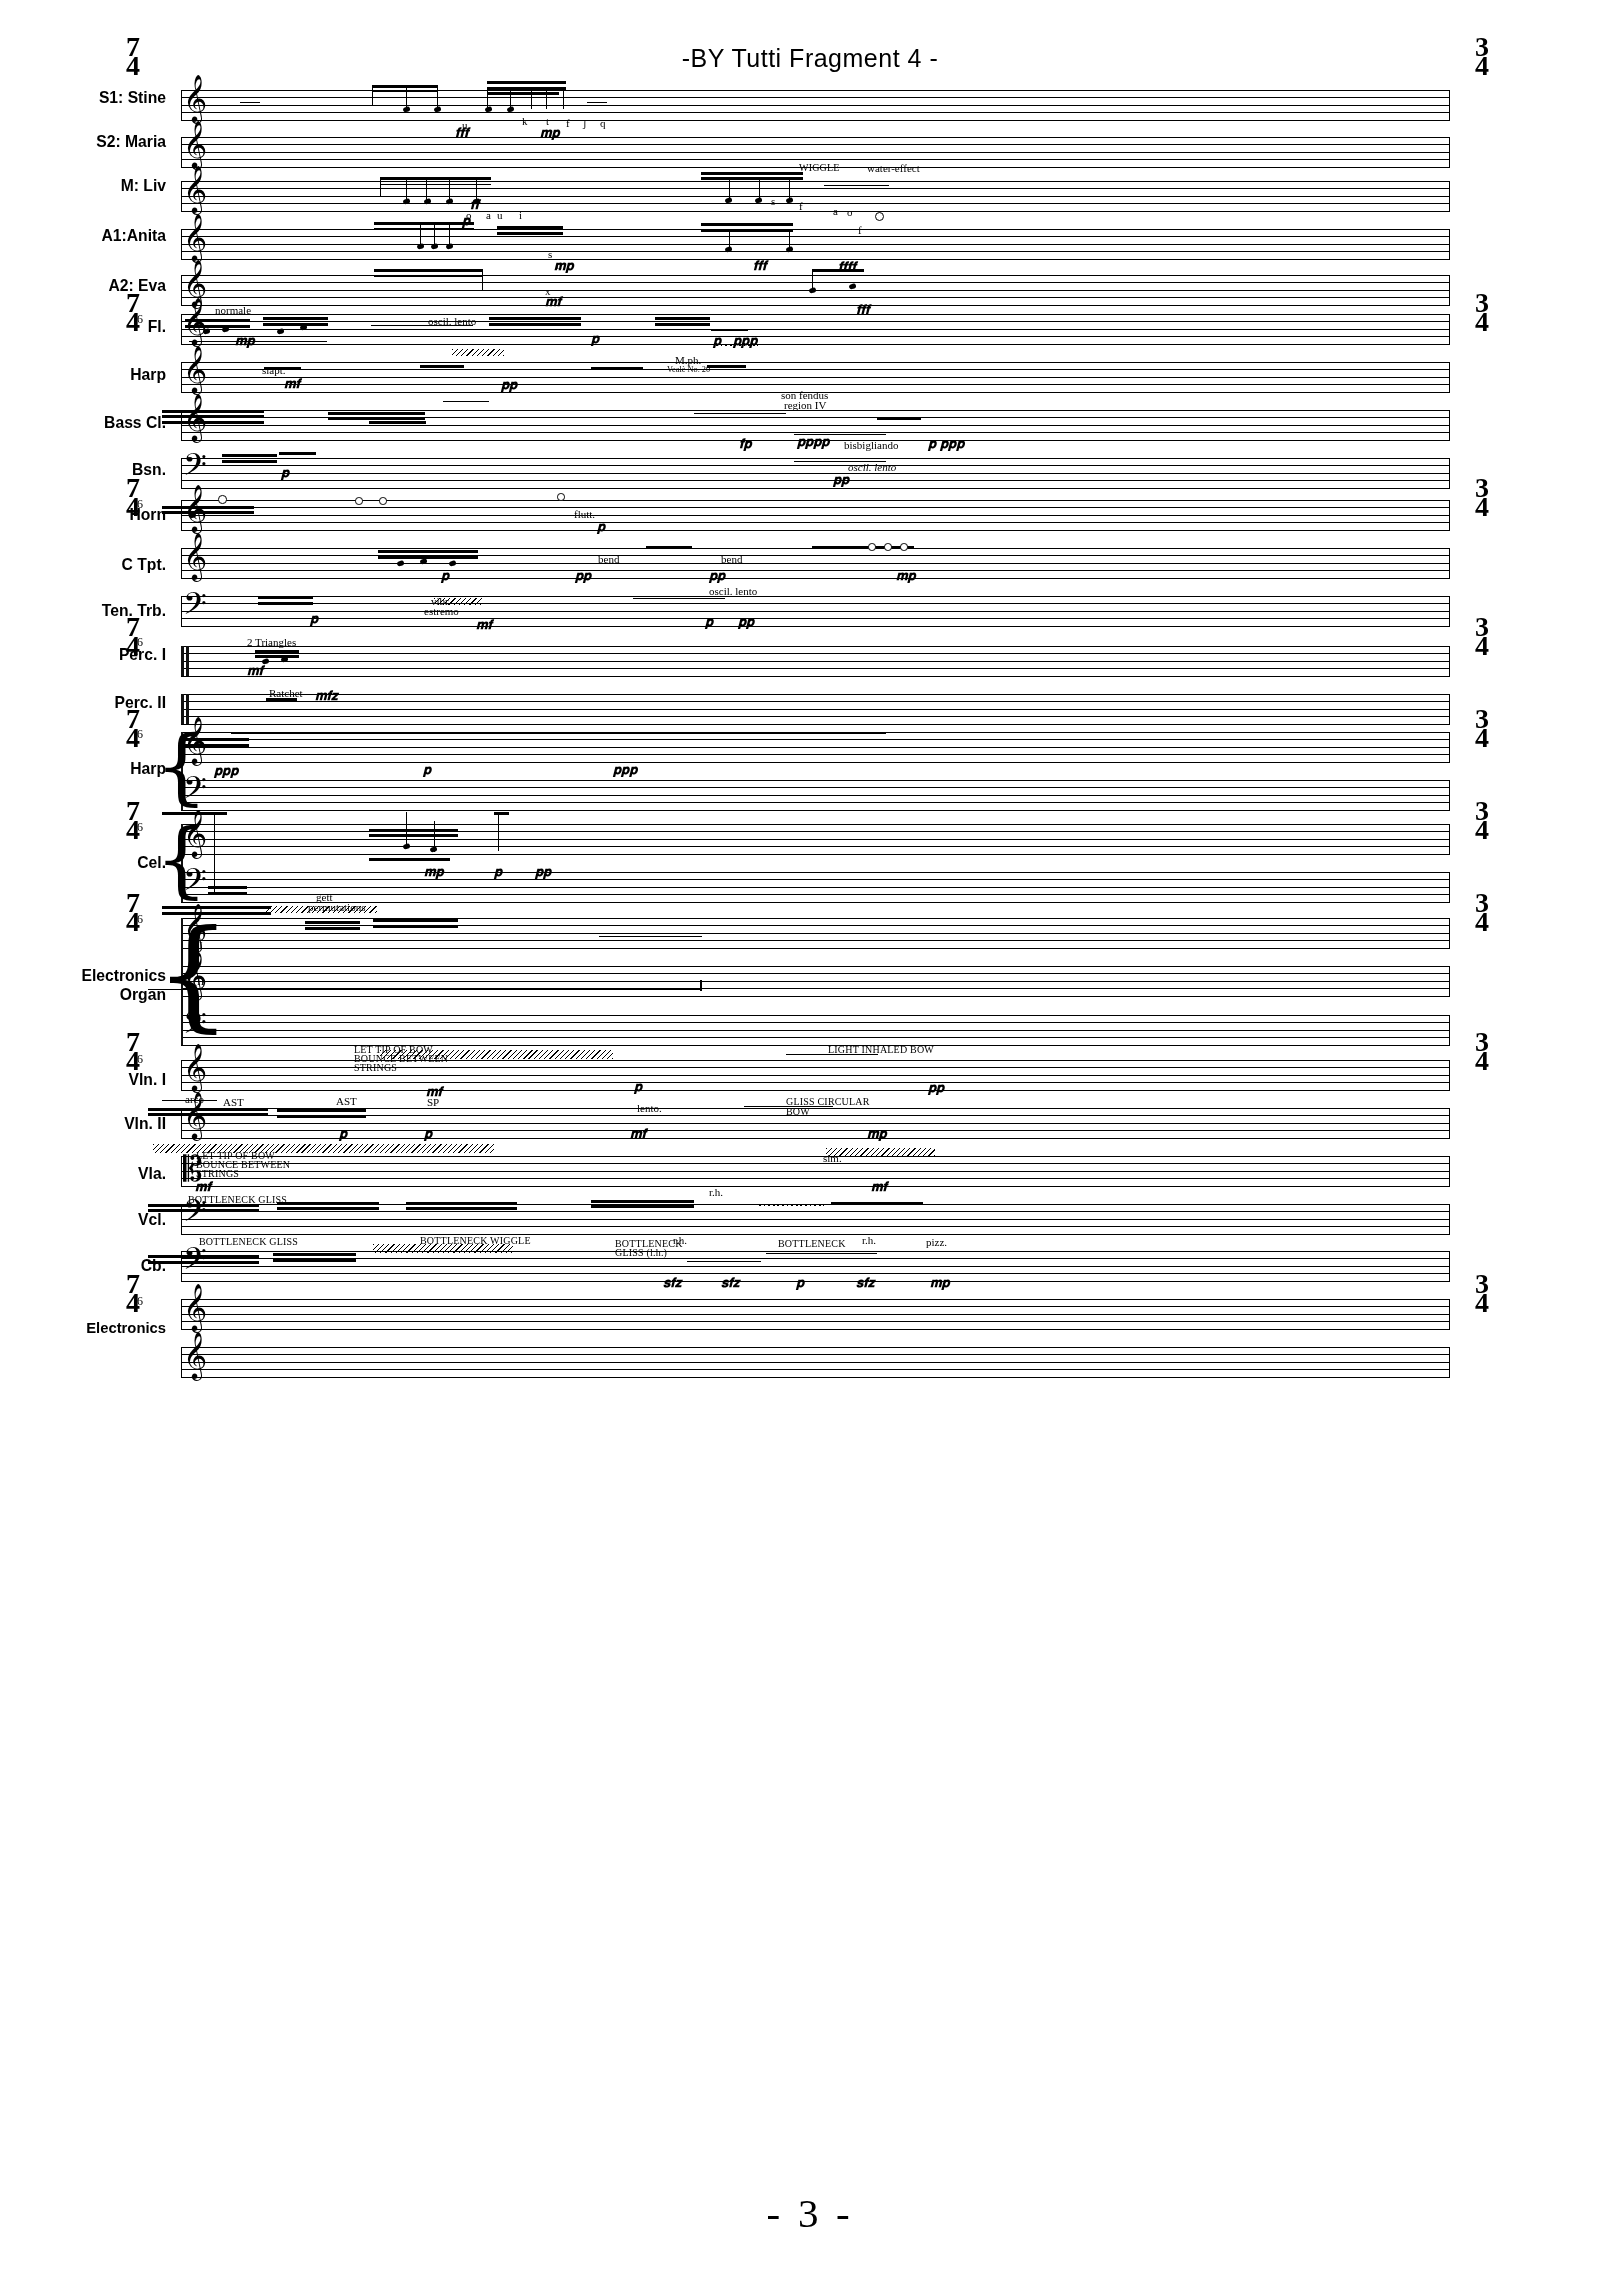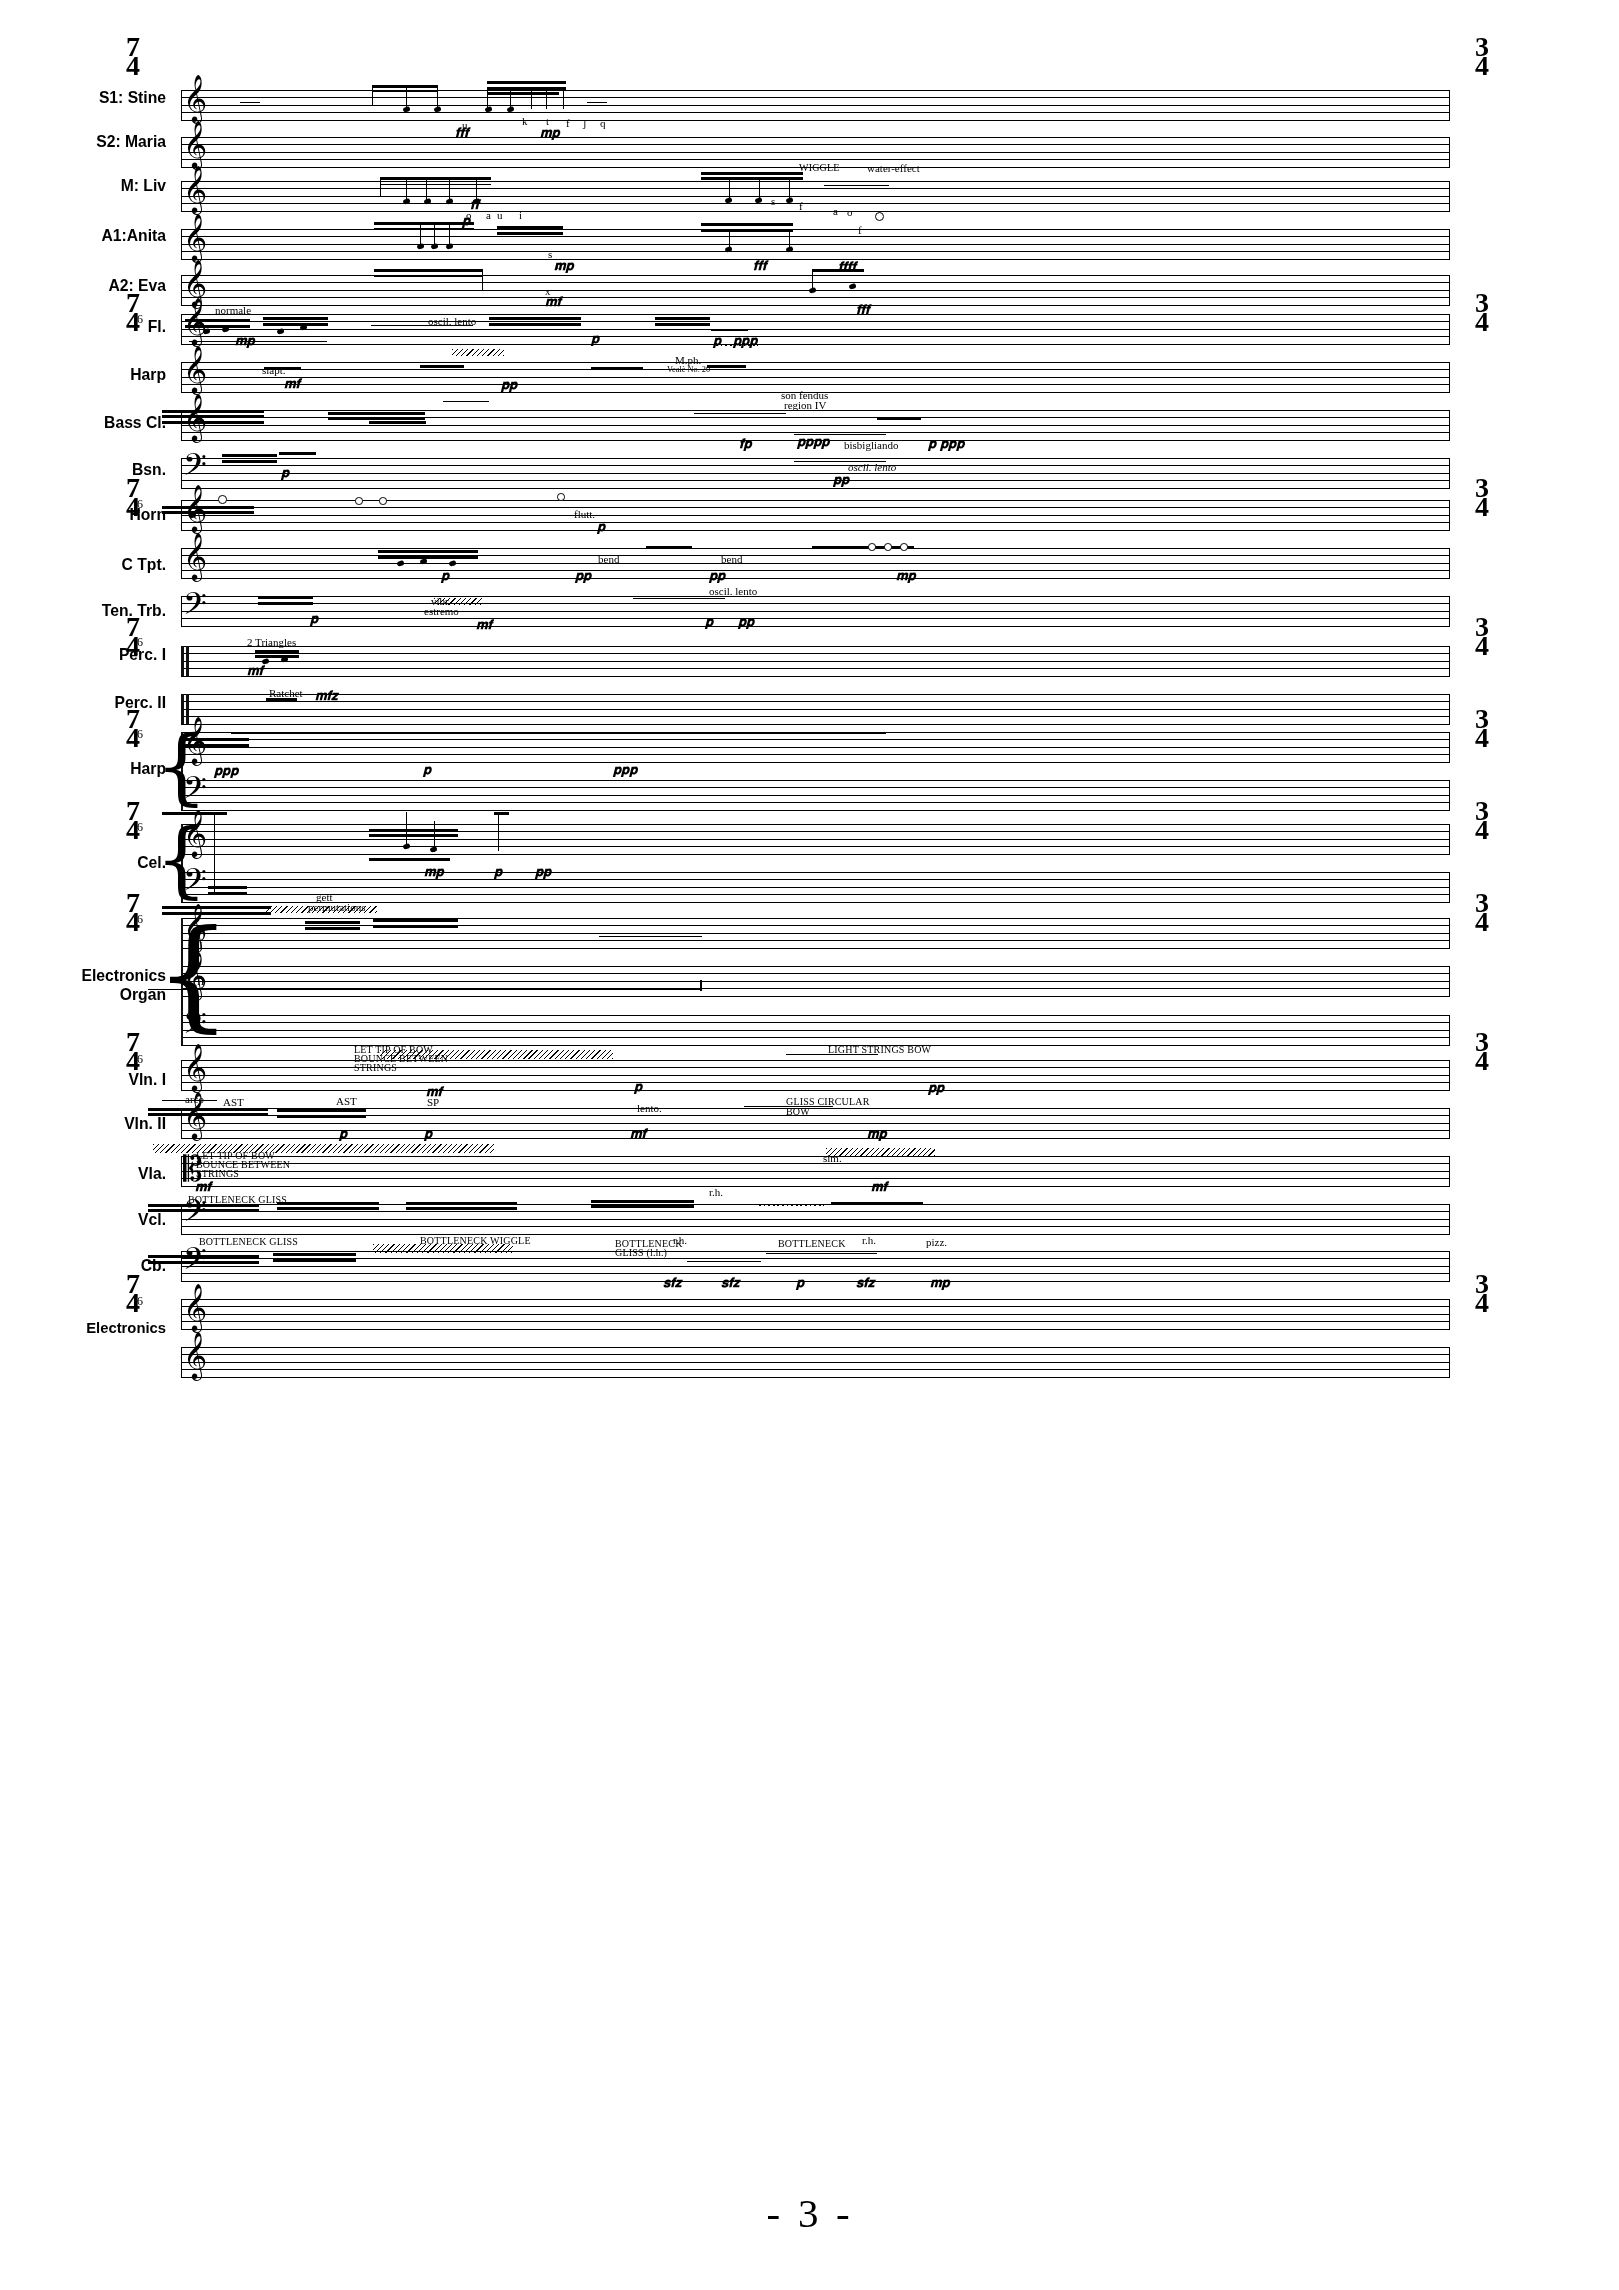--- a/index.html
+++ b/index.html
@@ -168,20 +168,21 @@
     font-size: 83px;
     font-family: "DejaVu Serif", serif;
     line-height: 0.7;
   }
 </style>
 </head>
 <body>
 
 <div id="page">
 
+  <div class="title">-BY Tutti Fragment 4 -</div>
 
   <div class="timesig" style="left:126px; top:37px;">
     <span class="num">7</span>
     <span class="den">4</span>
   </div>
   <div class="timesig" style="left:1475px; top:37px;">
     <span class="num">3</span>
     <span class="den">4</span>
   </div>
 
@@ -850,21 +851,21 @@
       <div class="mark" style="left: 709px; top: 586px;">oscil. lento</div>
       <div class="mark" style="left: 247px; top: 637px;">2 Triangles</div>
       <div class="mark" style="left: 269px; top: 688px;">Ratchet</div>
       <div class="mark" style="left: 316px; top: 892px;">gett</div>
       <div class="mark" style="left: 308px; top: 902px;">permutations</div>
       <div class="mark" style="left: 199px; top: 940px;">I</div>
       <div class="mark" style="left: 197px; top: 976px;">II</div>
       <div class="mark caps" style="left: 354px; top: 1044px;">LET TIP OF BOW</div>
       <div class="mark caps" style="left: 354px; top: 1053px;">BOUNCE BETWEEN</div>
       <div class="mark caps" style="left: 354px; top: 1062px;">STRINGS</div>
-      <div class="mark caps" style="left: 828px; top: 1044px;">LIGHT STRINGS BOW</div>
+      <div class="mark caps" style="left: 828px; top: 1044px;">LIGHT INHALED BOW</div>
       <div class="mark" style="left: 185px; top: 1094px;">arco</div>
       <div class="mark" style="left: 223px; top: 1097px;">AST</div>
       <div class="mark" style="left: 336px; top: 1096px;">AST</div>
       <div class="mark" style="left: 427px; top: 1097px;">SP</div>
       <div class="mark" style="left: 637px; top: 1103px;">lento.</div>
       <div class="mark caps" style="left: 786px; top: 1096px;">GLISS CIRCULAR</div>
       <div class="mark caps" style="left: 786px; top: 1106px;">BOW</div>
       <div class="mark caps" style="left: 196px; top: 1150px;">LET TIP OF BOW</div>
       <div class="mark caps" style="left: 196px; top: 1159px;">BOUNCE BETWEEN</div>
       <div class="mark caps" style="left: 196px; top: 1168px;">STRINGS</div>

